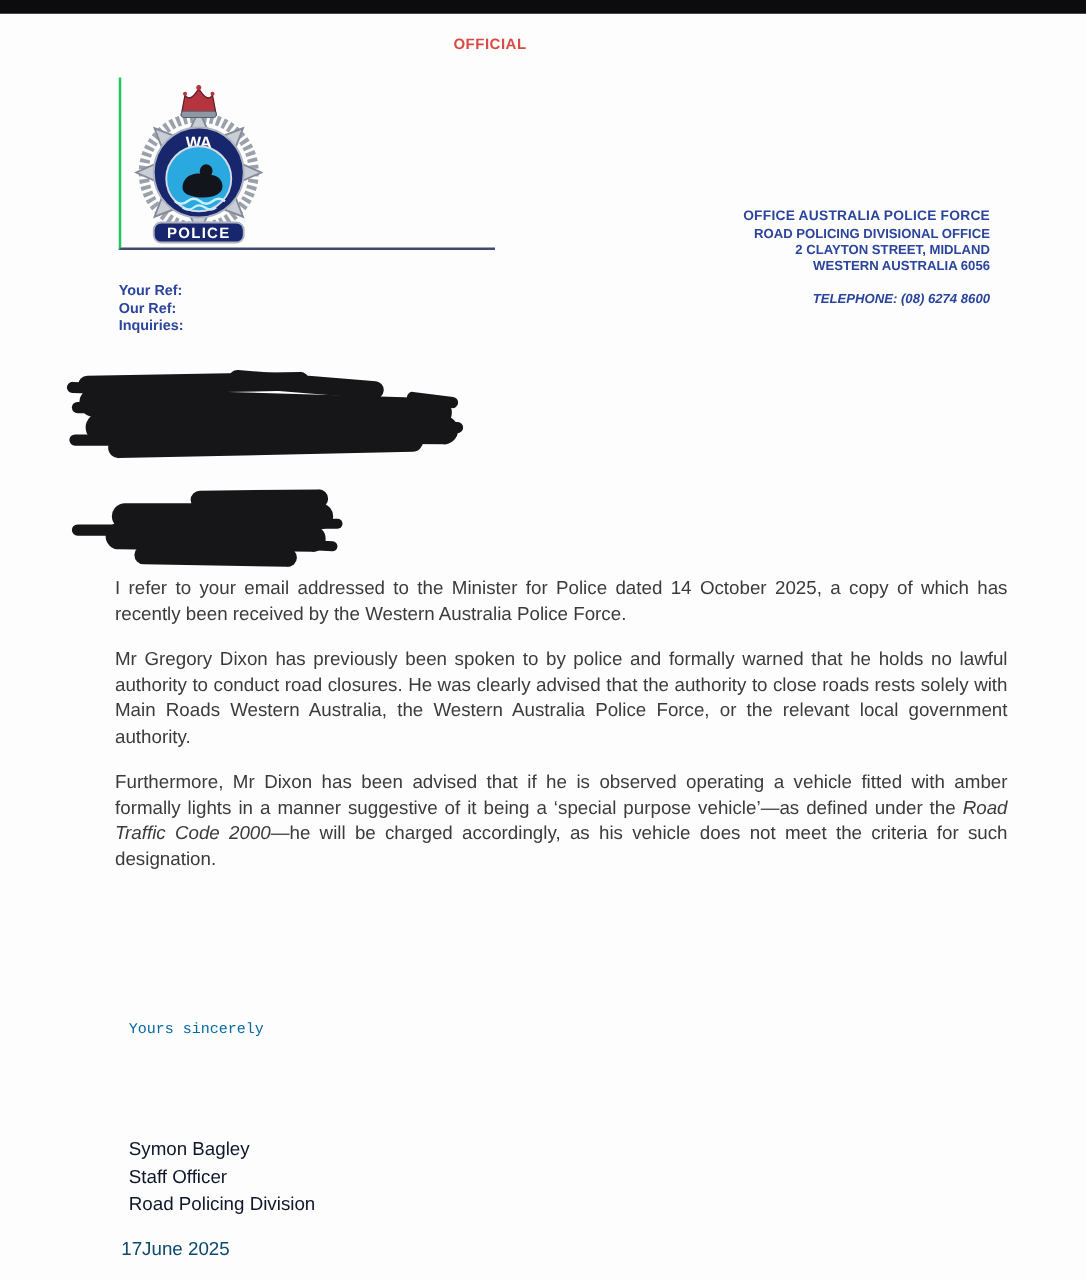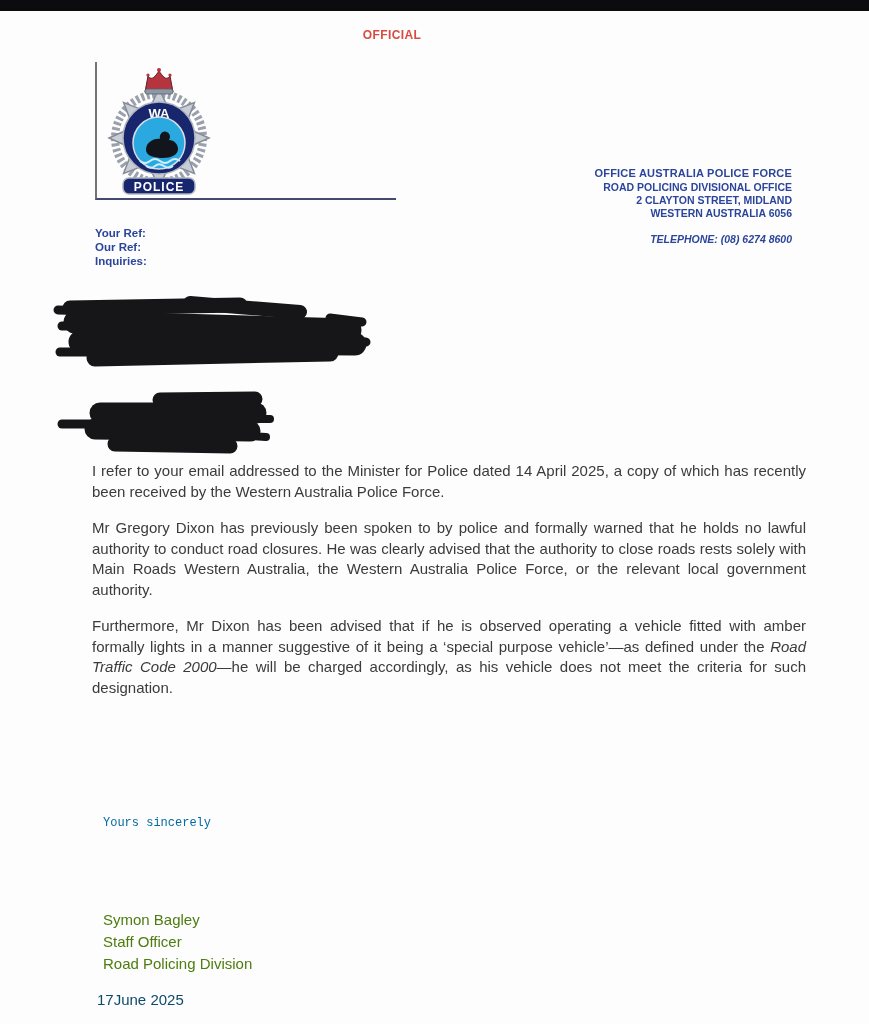--- a/index.html
+++ b/index.html
@@ -11,21 +11,21 @@
   }
   .top-scan-bar {
     position:absolute; top:0; left:0; width:869px; height:11px; background:#0c0c0e;
   }
   .official-marking {
     position:absolute; top:28px; left:0; width:784px; text-align:center;
     font-size:12px; font-weight:bold; letter-spacing:0.4px; color:#d94a42;
   }
   .logo-box {
     position:absolute; left:95px; top:62px; width:301px; height:138px;
-    border-left:2px solid #737373; border-bottom:2px solid #44496f;
+    border-left:2px solid #22c55e; border-bottom:2px solid #44496f;
   }
   .crest { position:absolute; left:7px; top:4px; }
 
   .address-block {
     position:absolute; top:167px; right:77px; text-align:right;
     color:#2b459c; font-weight:bold; line-height:1.25;
   }
   .force-name   { font-size:11px; letter-spacing:0.2px; }
   .command-name { font-size:17px; letter-spacing:0.2px; margin-top:1px; }
   .office-line  { font-size:10.5px; }
@@ -44,21 +44,21 @@
   }
   .letter-body p { margin-bottom:16px; }
   .italic { font-style:italic; }
 
   .valediction {
     position:absolute; left:103px; top:816px;
     font-size:12px; color:#0369a1;font-family:Liberation Mono, monospace;
   }
   .signature-block {
     position:absolute; left:103px; top:909px;
-    font-size:15px; line-height:22px; color:#4d7c0f;
+    font-size:15px; line-height:22px; color:#0f172a;
   }
   .date-line {
     position:absolute; left:97px; top:991px;
     font-size:15px; color:#0c4a6e;
   }
 </style>
 </head>
 <body>
 
 <div class="top-scan-bar"></div>
@@ -128,21 +128,21 @@
     <path d="M60,123 L216,123" stroke-width="21"></path>
     <path d="M55,139 L210,141" stroke-width="21"></path>
     <path d="M75,154 L190,156" stroke-width="15"></path>
     <path d="M22,134 L60,134" stroke-width="9"></path>
     <path d="M210,129 L230,129" stroke-width="8"></path>
     <path d="M207,146 L226,147" stroke-width="8"></path>
   </g>
 </svg>
 
 <div class="letter-body">
-  <p>I refer to your email addressed to the Minister for Police dated 14 April 2025, a copy of which has recently been received by the Western Australia Police Force.</p>
+  <p>I refer to your email addressed to the Minister for Police dated 14 October 2025, a copy of which has recently been received by the Western Australia Police Force.</p>
   <p>Mr Gregory Dixon has previously been spoken to by police and formally warned that he holds no lawful authority to conduct road closures. He was clearly advised that the authority to close roads rests solely with Main Roads Western Australia, the Western Australia Police Force, or the relevant local government authority.</p>
   <p><span>Furthermore, Mr Dixon has been advised that if he is observed operating a vehicle fitted with amber formally lights in a manner suggestive of it being a ‘special purpose vehicle’—as defined under the </span><span class="italic">Road Traffic Code 2000</span><span>—he will be charged accordingly, as his vehicle does not meet the criteria for such designation.</span></p>
 </div>
 
 <div class="valediction">Yours sincerely</div>
 
 <div class="signature-block">
   <div>Symon Bagley</div>
   <div>Staff Officer</div>
   <div>Road Policing Division</div>

